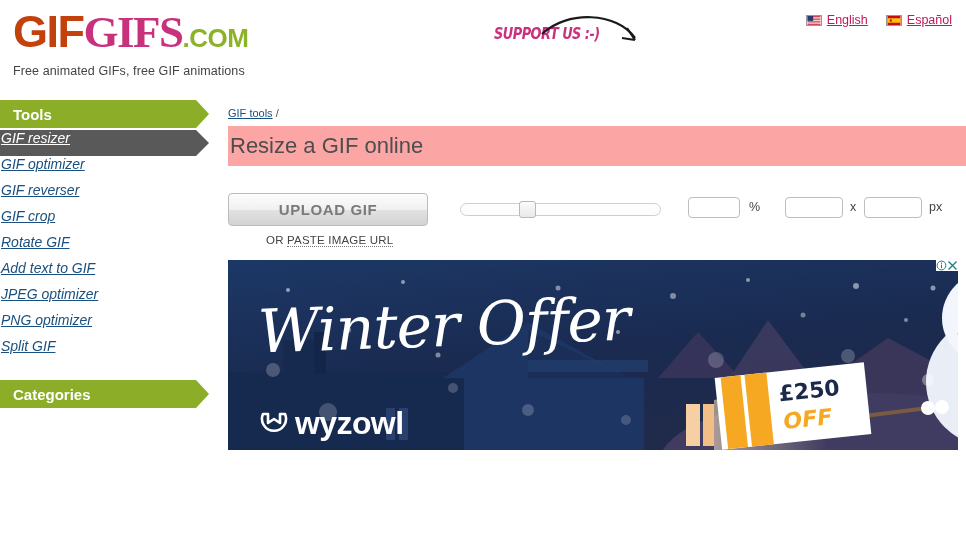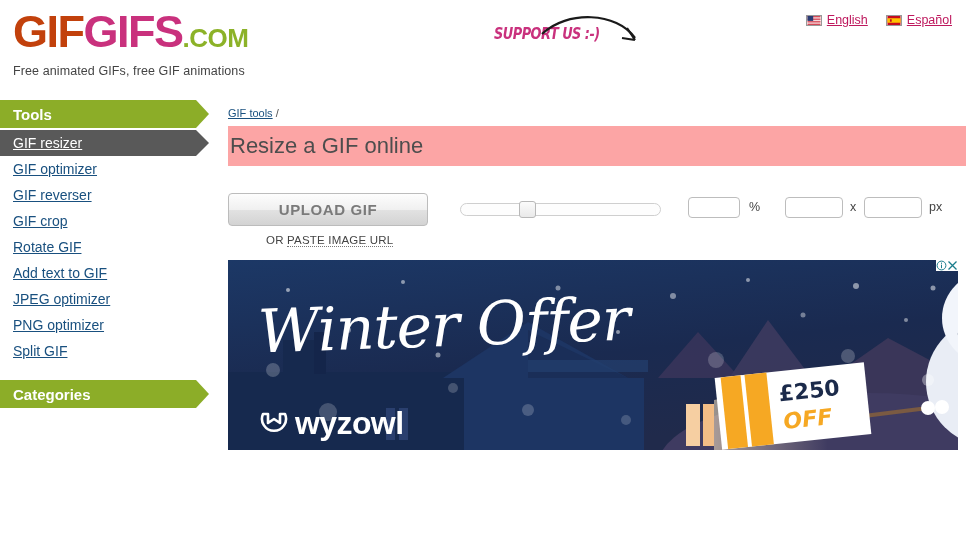--- a/index.html
+++ b/index.html
@@ -14,21 +14,21 @@
 
   
   .header { position: relative; width: 966px; height: 100px; background: #fff; }
 
   .logo { position: absolute; left: 13px; top: 8px; }
   .logo-text {
     font-size: 45px; font-weight: bold; letter-spacing: -1.5px;
     line-height: 48px; white-space: nowrap;
   }
   .logo-a { color: #c2410c; }
-  .logo-b { color: #C9317D; }
+  .logo-b { color: #C9317D; font-family: Liberation Serif, serif; }
   .logo-com { color: #8CB228; font-size: 26px; letter-spacing: -0.5px; }
   .tagline {
     font-size: 12.5px; color: #444; margin-top: 2px; letter-spacing: 0.1px;
   }
 
   .support { position: absolute; left: 487px; top: 8px; width: 165px; height: 48px; }
   .support-text {
     position: absolute; left: 7px; top: 17px;
     font-family: "DejaVu Sans", sans-serif;
     font-size: 15px; font-weight: bold; font-style: italic;
@@ -57,22 +57,22 @@
     position: relative; height: 28px; margin-bottom: 2px;
     display: flex; align-items: center;
   }
   .side-head .bg { position: absolute; inset: 0; }
   .side-head .label {
     position: relative; z-index: 2; color: #fff;
     font-size: 15px; font-weight: bold; padding-left: 13px;
   }
 
   .side-item {
-    position: relative; height: 26px; display: flex; align-items: center;
-    font-size: 14px; padding-left: 13px;
+    position: relative; height: 26px; display: flex; align-items: flex-start;
+    font-size: 14px; padding-left: 1px; font-style: italic;
   }
   .side-item .bg { position: absolute; inset: 0; }
   .side-item a {
     position: relative; z-index: 2;
     color: #19507F; text-decoration: underline;
   }
   .side-item.active a { color: #fff; }
 
   .tools-list { margin-bottom: 0; }
   .tools-list .side-item { height: 26px; }

